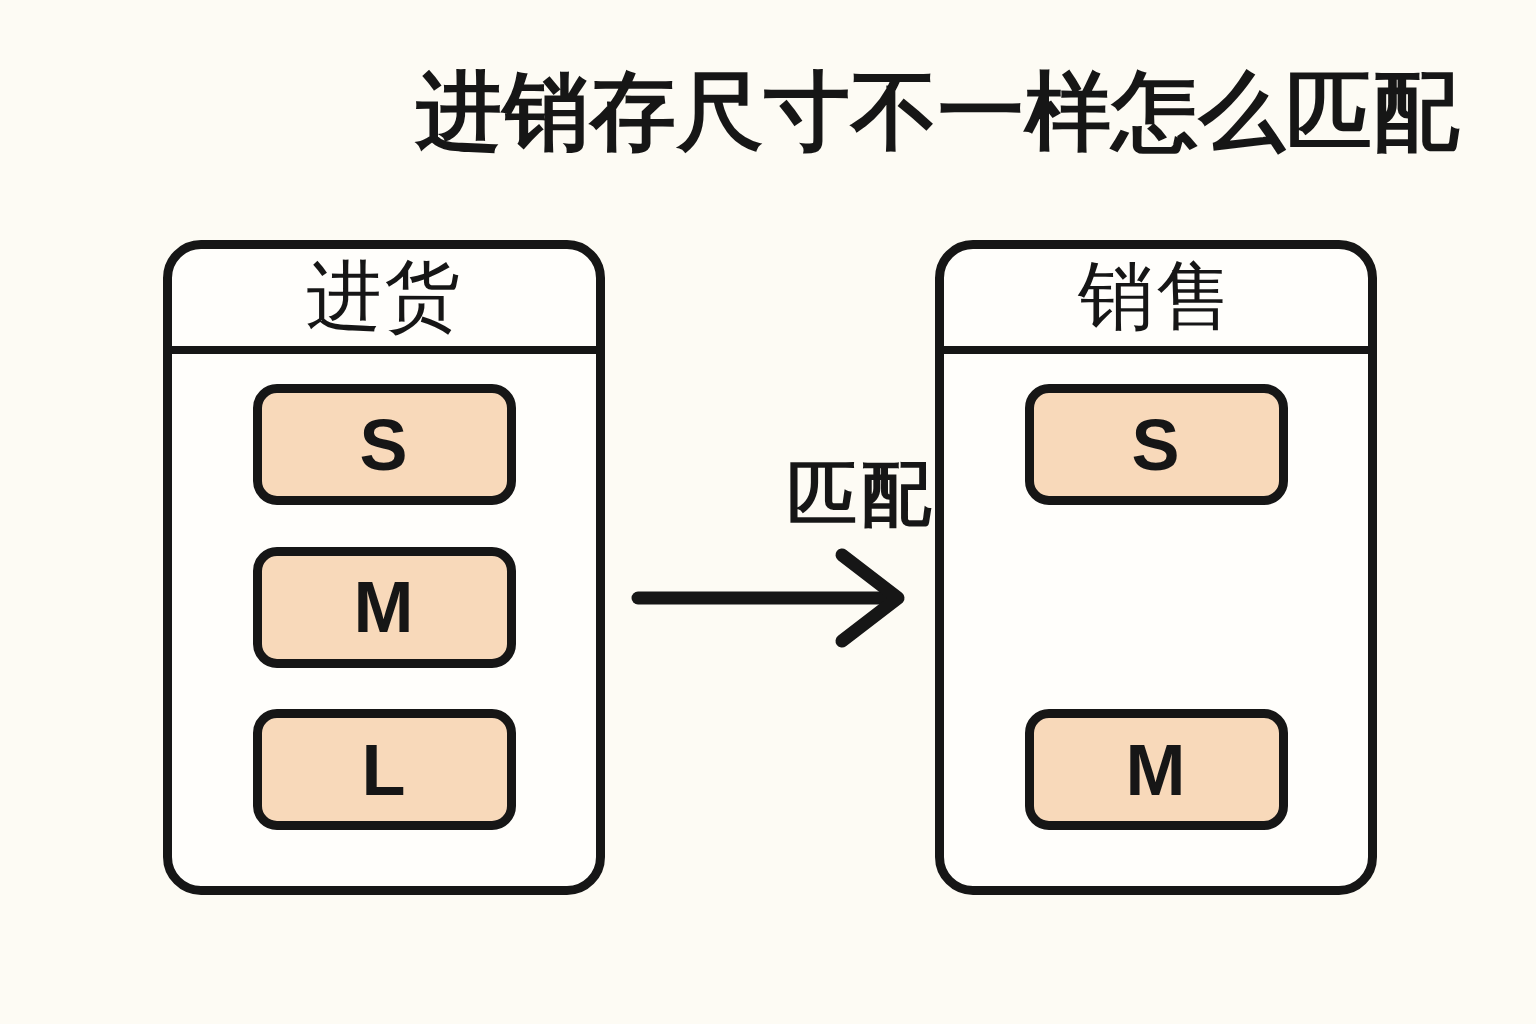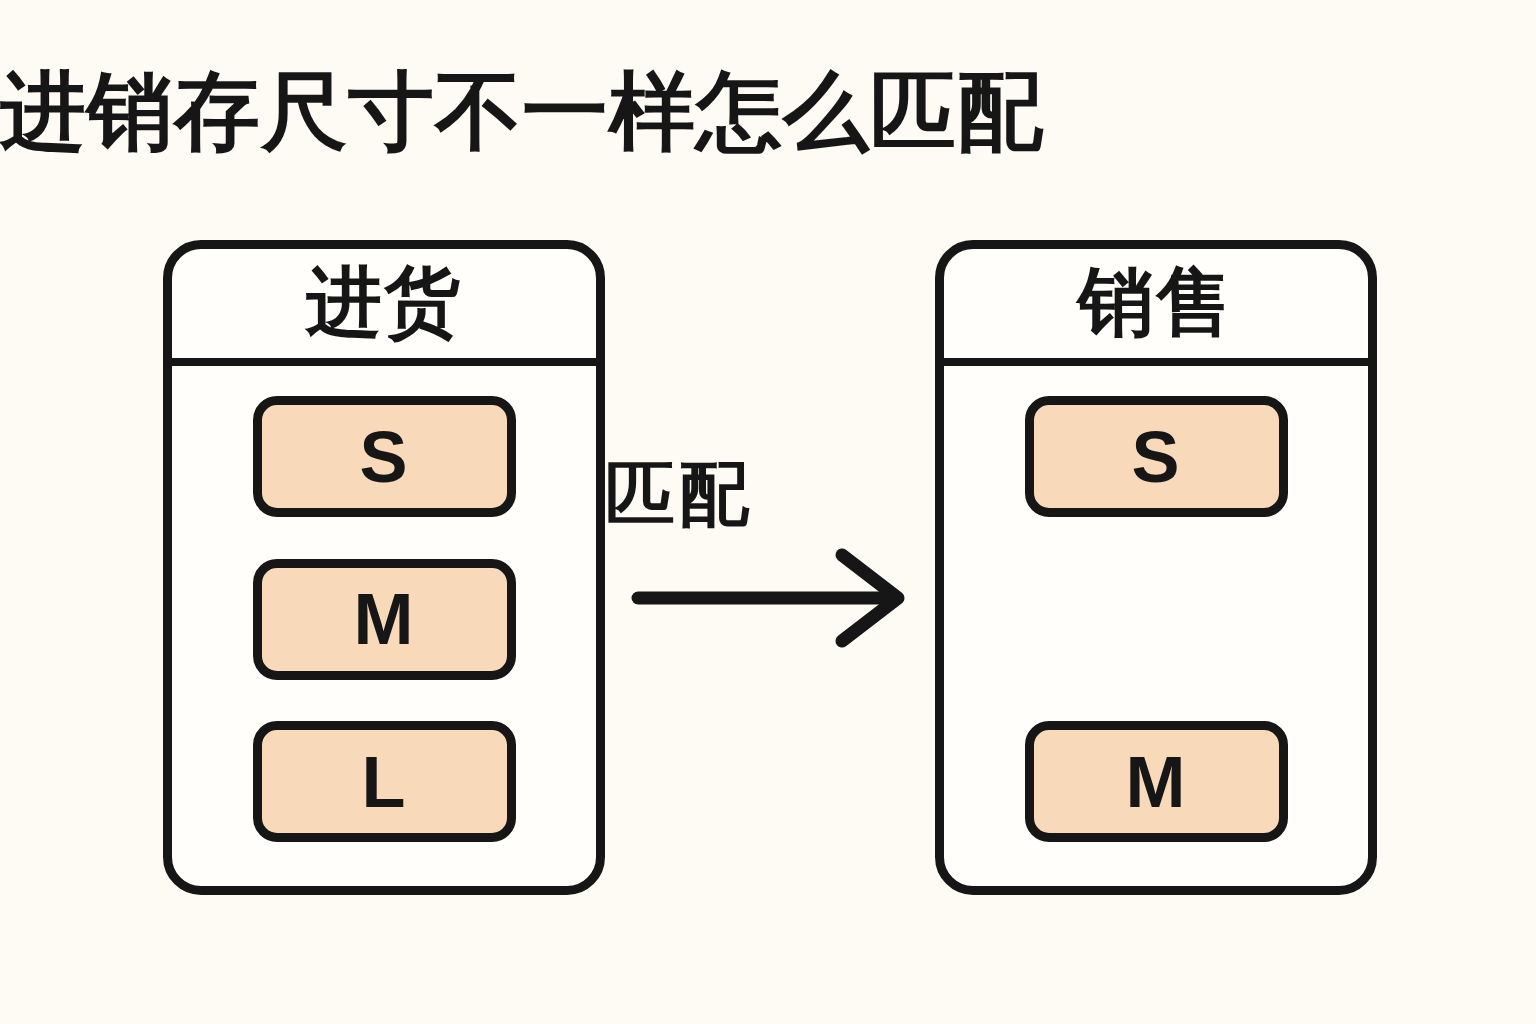--- a/index.html
+++ b/index.html
@@ -19,46 +19,46 @@
   }
   .stage {
     position: relative;
     width: 1536px; height: 1024px;
     background: var(--page-bg);
   }
   .page-title {
     position: absolute;
     top: 62px; left: 0;
     width: 1460px;              
-    text-align: left;
+    text-align: right;
     font-size: 86px;
     font-weight: 900;
     line-height: 1.15;
     letter-spacing: 1px;
     color: var(--text);
     white-space: nowrap;
   }
   .card {
     position: absolute;
     top: 240px;
     width: 442px; height: 655px;
     background: var(--card-bg);
     border: 9px solid var(--stroke);
     border-radius: 38px;
     overflow: hidden;
   }
   .card.left  { left: 163px; }
   .card.right { left: 935px; }
   .card-header {
-    height: 117px;
+    height: 105px;
     display: flex;
     align-items: center;
     justify-content: center;
     font-size: 76px;
-    font-weight: 700;
+    font-weight: 400;
     border-bottom: 8px solid var(--stroke);
     letter-spacing: 2px;
   }
   .card-body {
     height: calc(655px - 18px - 117px - 8px);
     display: flex;
     flex-direction: column;
     align-items: center;
     justify-content: space-between;
     padding: 30px 0 36px 0;
@@ -78,21 +78,21 @@
   }
   .middle {
     position: absolute;
     left: 605px; top: 240px;
     width: 330px; height: 655px;
   }
   .match-label {
     position: absolute;
     top: 219px; left: 0;
     width: 100%;
-    text-align: left;
+    text-align: right;
     font-size: 70px;
     font-weight: 900;
     line-height: 1;
     letter-spacing: 4px;
     color: var(--text);
   }
   .arrow-svg {
     position: absolute;
     left: 25px; top: 303px;
   }

